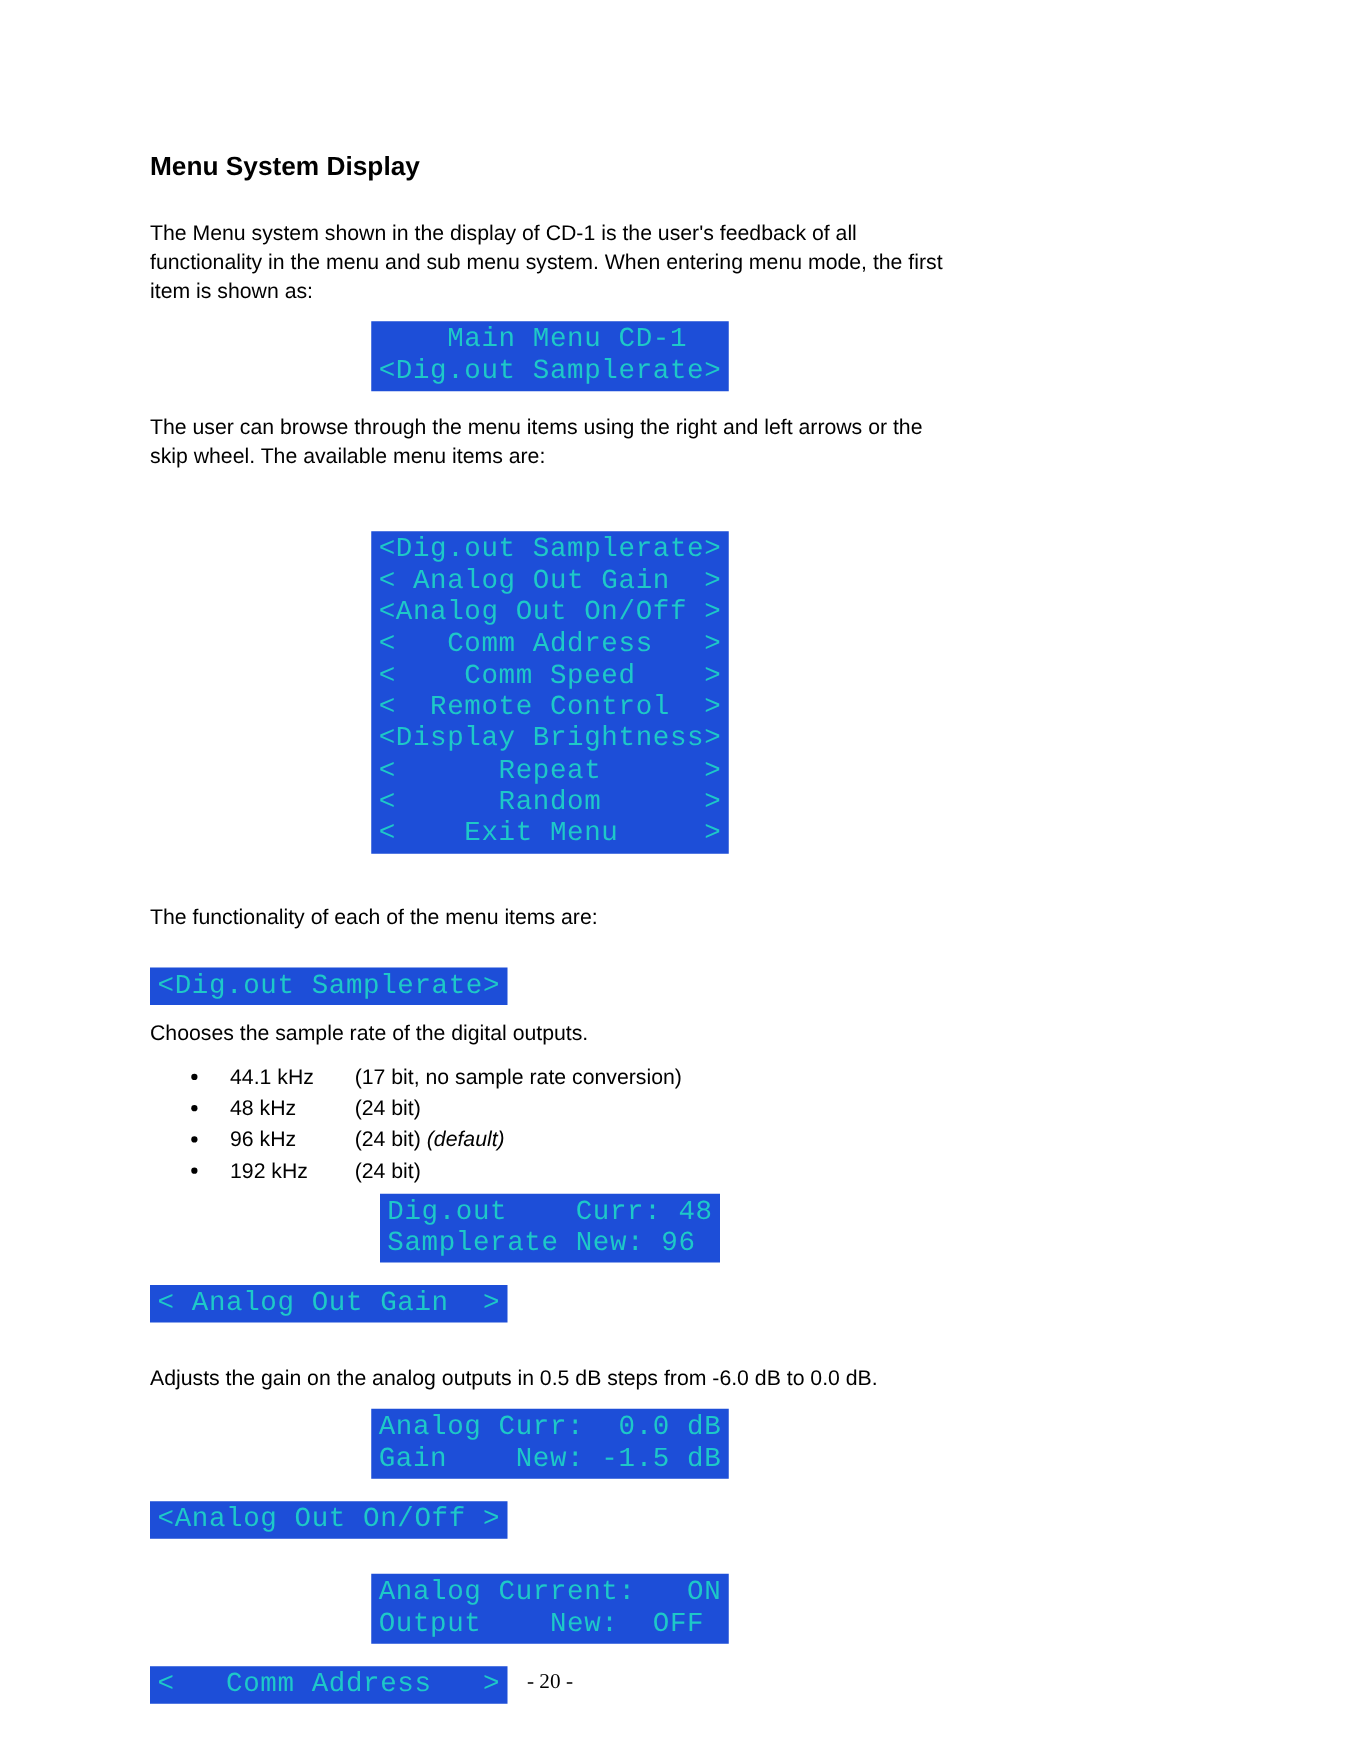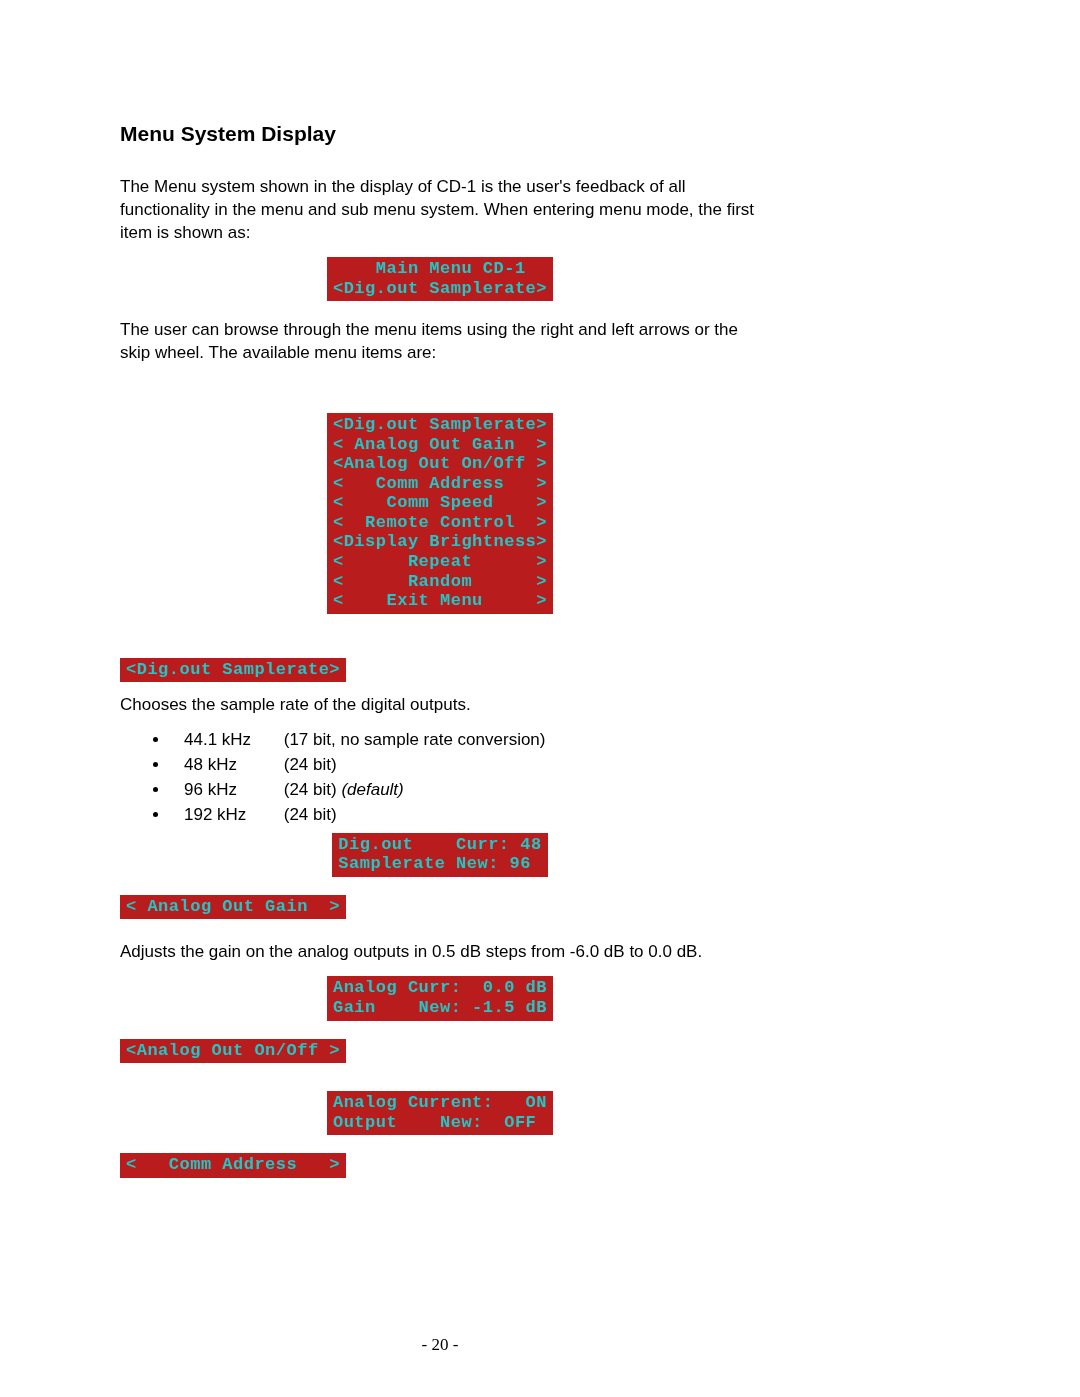--- a/index.html
+++ b/index.html
@@ -17,33 +17,32 @@
     position: relative;
     box-sizing: border-box;
     padding: 120px 120px 40px 120px;
   }
   h2.section-heading {
     font-size: 21px;
     font-weight: bold;
     margin: 0 0 28px 0;
   }
   p.body {
-    margin: 0 0 12px 0;
+    margin: 12px 0 12px 0;
   }
   .lcd {
-    background: #b91c1c;
+    background: #1d4ed8;
     color: #1ec8c8;
     font-family: "Courier New", Courier, monospace;
-    font-size: 17px;
+    font-size: 22px;
     line-height: 1.15;
     display: inline-block;
     padding: 2px 6px 3px 6px;
     white-space: pre;
     letter-spacing: 0.5px;
-    font-weight: bold;
   }
   .lcd-block {
     text-align: center;
     margin: 6px 0 18px 0;
   }
   .lcd-inline {
     margin: 6px 0 12px 0;
   }
   .lcd-inline .lcd {
     text-align: left;
@@ -97,20 +96,21 @@
 &lt;    Comm Speed    &gt;
 &lt;  Remote Control  &gt;
 &lt;Display Brightness&gt;
 &lt;      Repeat      &gt;
 &lt;      Random      &gt;
 &lt;    Exit Menu     &gt;</span>
   </div>
 
   <div class="gap-s"></div>
 
+  <p class="body">The functionality of each of the menu items are:</p>
 
   <div class="gap-s"></div>
 
   <div class="lcd-inline">
     <span class="lcd">&lt;Dig.out Samplerate&gt;</span>
   </div>
 
   <p class="body">Chooses the sample rate of the digital outputs.</p>
 
   <ul class="samplerate">

